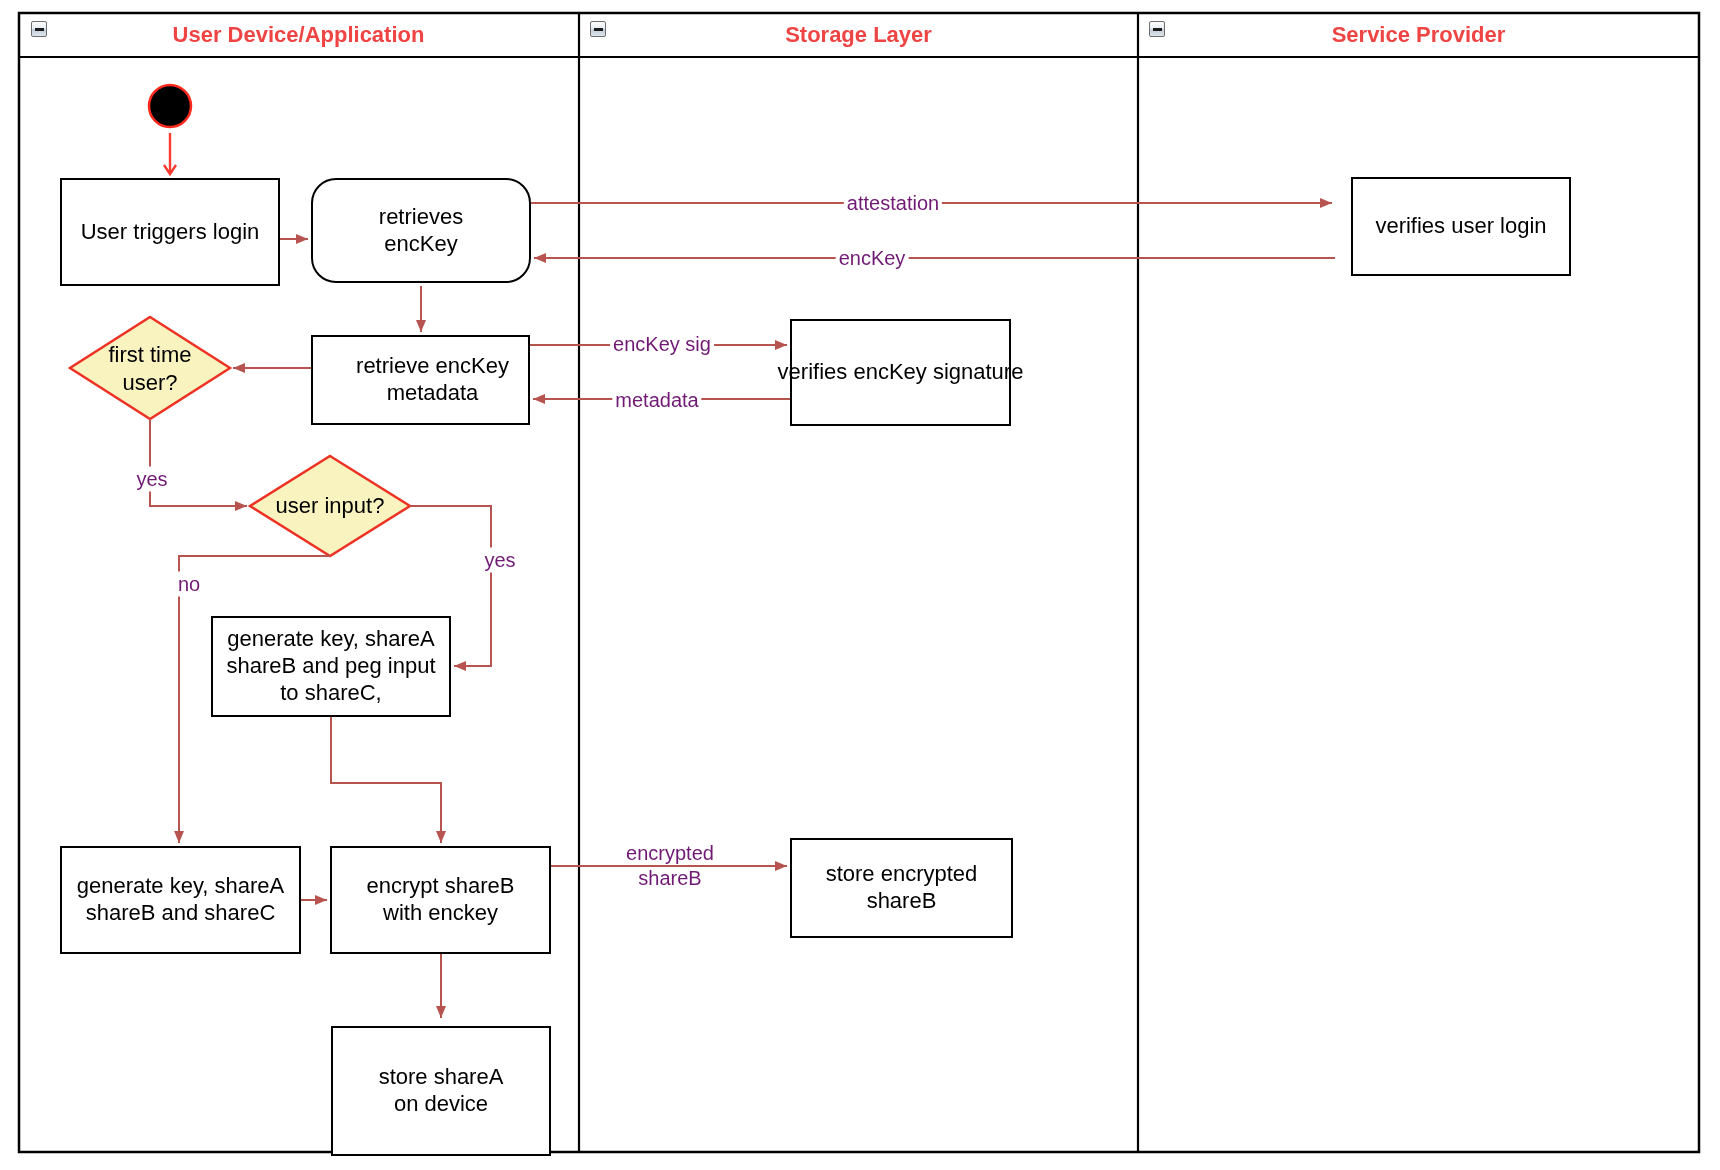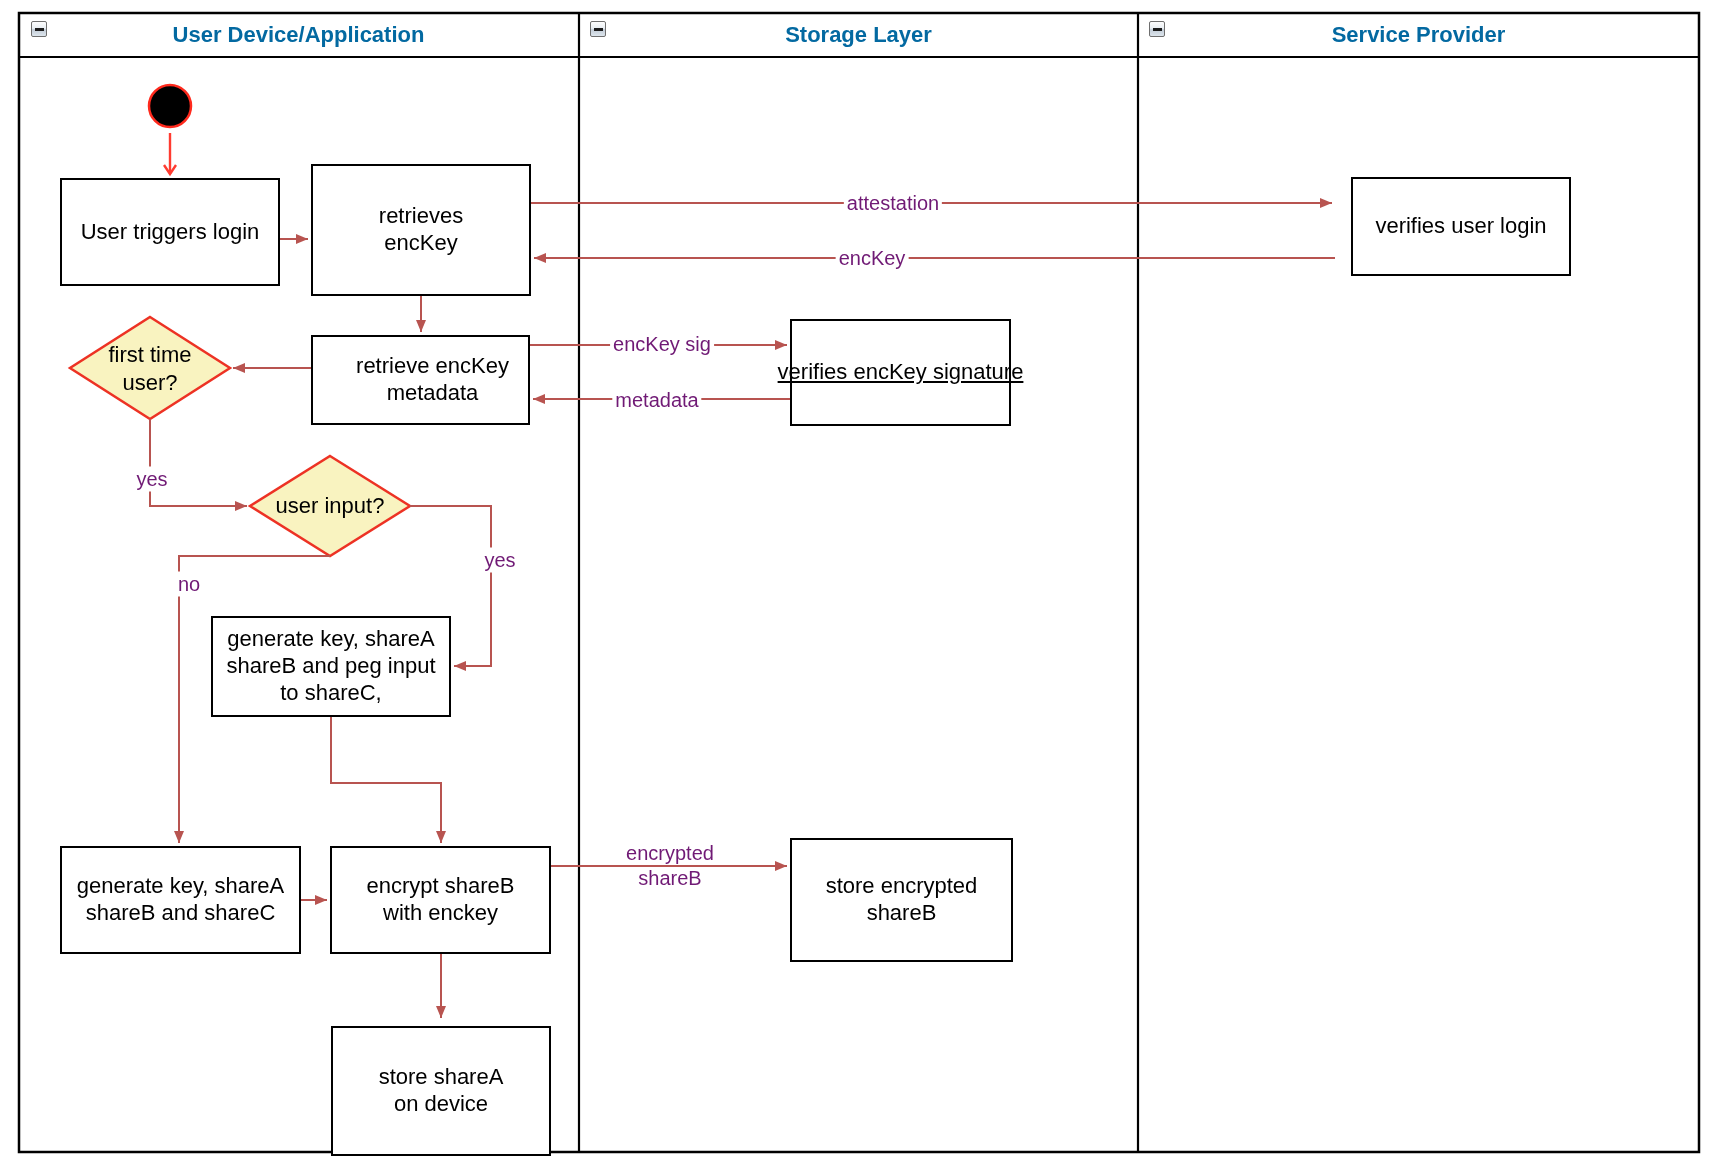--- a/index.html
+++ b/index.html
@@ -1,28 +1,28 @@
 <!DOCTYPE html>
 <html><head>
 <meta charset="utf-8">
 <style>
   html,body{margin:0;padding:0;background:#ffffff;}
   .canvas{position:relative;width:1720px;height:1170px;background:#ffffff;
           font-family:"Liberation Sans","DejaVu Sans",sans-serif;overflow:hidden;}
   svg.layer{position:absolute;left:0;top:0;width:1720px;height:1170px;}
   .lane-header{position:absolute;display:flex;align-items:center;justify-content:center;
-               font-size:22px;font-weight:bold;color:#0369a1;}
+               font-size:22px;font-weight:bold;color:#ef4444;}
   .collapse-btn{position:absolute;width:16px;height:16px;border:1px solid #6e6e6e;border-radius:2px;
                 background:linear-gradient(180deg,#fdfdfd 0%,#e9eef3 45%,#c3cdd8 55%,#dde5ec 100%);
                 display:flex;align-items:center;justify-content:center;box-sizing:border-box;}
   .minus-bar{width:9px;height:3px;background:#1b1b1b;}
   .node{position:absolute;box-sizing:border-box;background:#ffffff;border:2.5px solid #000;
         display:flex;align-items:center;justify-content:center;text-align:center;
         font-size:22px;line-height:1.22;color:#000;white-space:pre-line;}
-  .node.nowrap{white-space:nowrap;text-decoration:underline;}
+  .node.nowrap{white-space:nowrap;}
   .dlabel{position:absolute;transform:translate(-50%,-50%);text-align:center;
           font-size:22px;line-height:1.25;color:#000;white-space:pre-line;pointer-events:none;}
   .elabel{position:absolute;transform:translate(-50%,-50%);text-align:center;
           font-size:20px;line-height:1.25;color:#701a75;background:#ffffff;
           padding:0 3px;white-space:pre-line;}
   .elabel.nobg{background:transparent;padding:0;}
 </style>
 </head>
 <body>
 
@@ -74,42 +74,42 @@
     </div>
   <div class="collapse-btn" style="left:590px;top:21px;">
       <div class="minus-bar"></div>
     </div>
   <div class="collapse-btn" style="left:1149px;top:21px;">
       <div class="minus-bar"></div>
     </div>
 
   <div class="node" style="left:60px;top:178px;width:220px;height:108px;">
     <span>User triggers login</span></div>
-  <div class="node" style="left:311px;top:164px;width:220px;height:132px;">
+  <div class="node" style="left:311px;top:178px;width:220px;height:105px;border-radius:25px;">
     <span>retrieves
 encKey</span></div>
   <div class="node" style="left:311px;top:335px;width:219px;height:90px;padding-left:24px;">
     <span>retrieve encKey
 metadata</span></div>
   <div class="node nowrap" style="left:790px;top:319px;width:221px;height:107px;">
     <span>verifies encKey signature</span>
     </div>
   <div class="node" style="left:1335px;top:177px;width:220px;height:99px;margin-left:16px;">
     <span>verifies user login</span></div>
   <div class="node" style="left:211px;top:616px;width:240px;height:101px;">
     <span>generate key, shareA
 shareB and peg input
 to shareC,</span></div>
   <div class="node" style="left:60px;top:846px;width:241px;height:108px;">
     <span>generate key, shareA
 shareB and shareC</span></div>
   <div class="node" style="left:330px;top:846px;width:221px;height:108px;">
     <span>encrypt shareB
 with enckey</span></div>
-  <div class="node" style="left:790px;top:838px;width:223px;height:124px;">
+  <div class="node" style="left:790px;top:838px;width:223px;height:100px;">
     <span>store encrypted
 shareB</span></div>
   <div class="node" style="left:331px;top:1026px;width:220px;height:130px;">
     <span>store shareA
 on device</span></div>
 
   <div class="dlabel" style="left:150px;top:368px;">first time
 user?</div>
   <div class="dlabel" style="left:330px;top:506px;">user input?</div>
 

